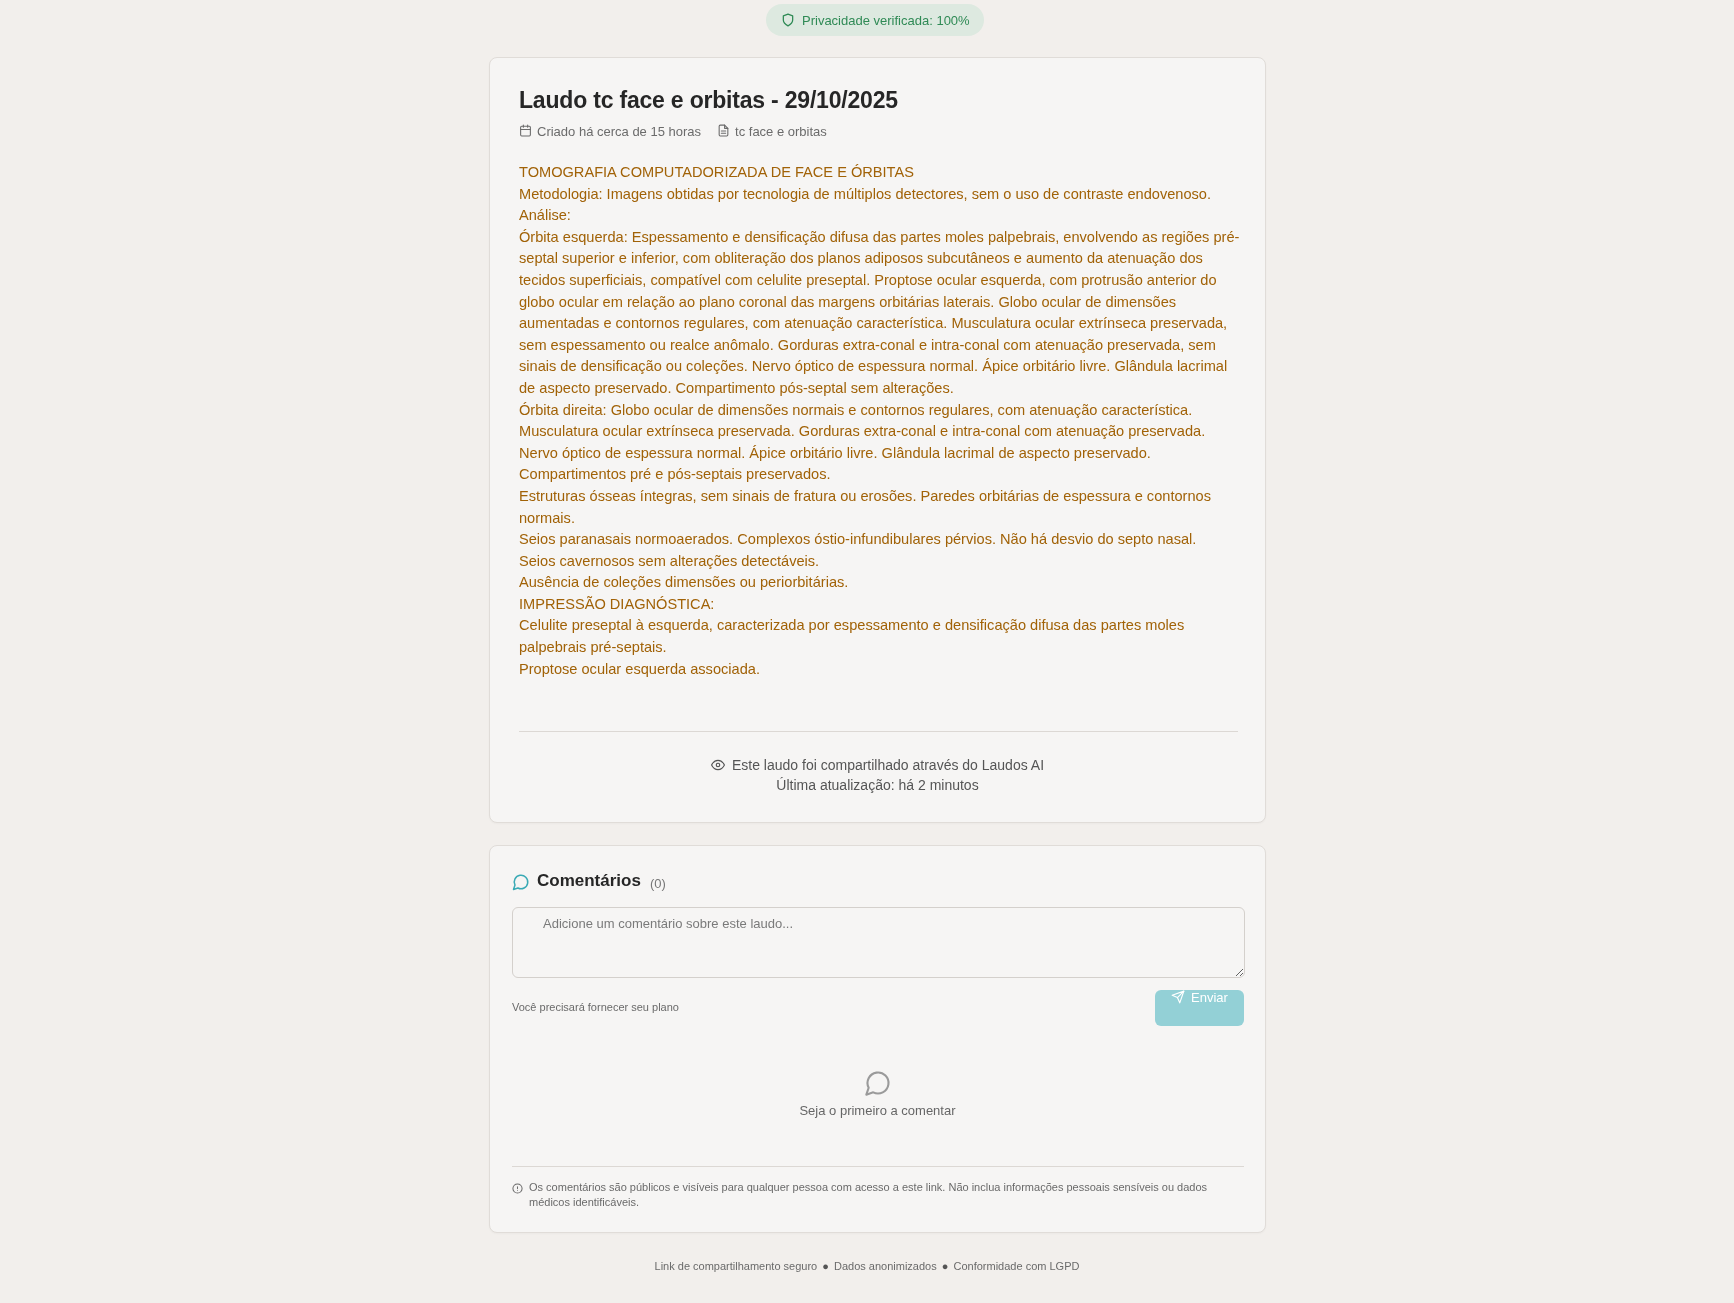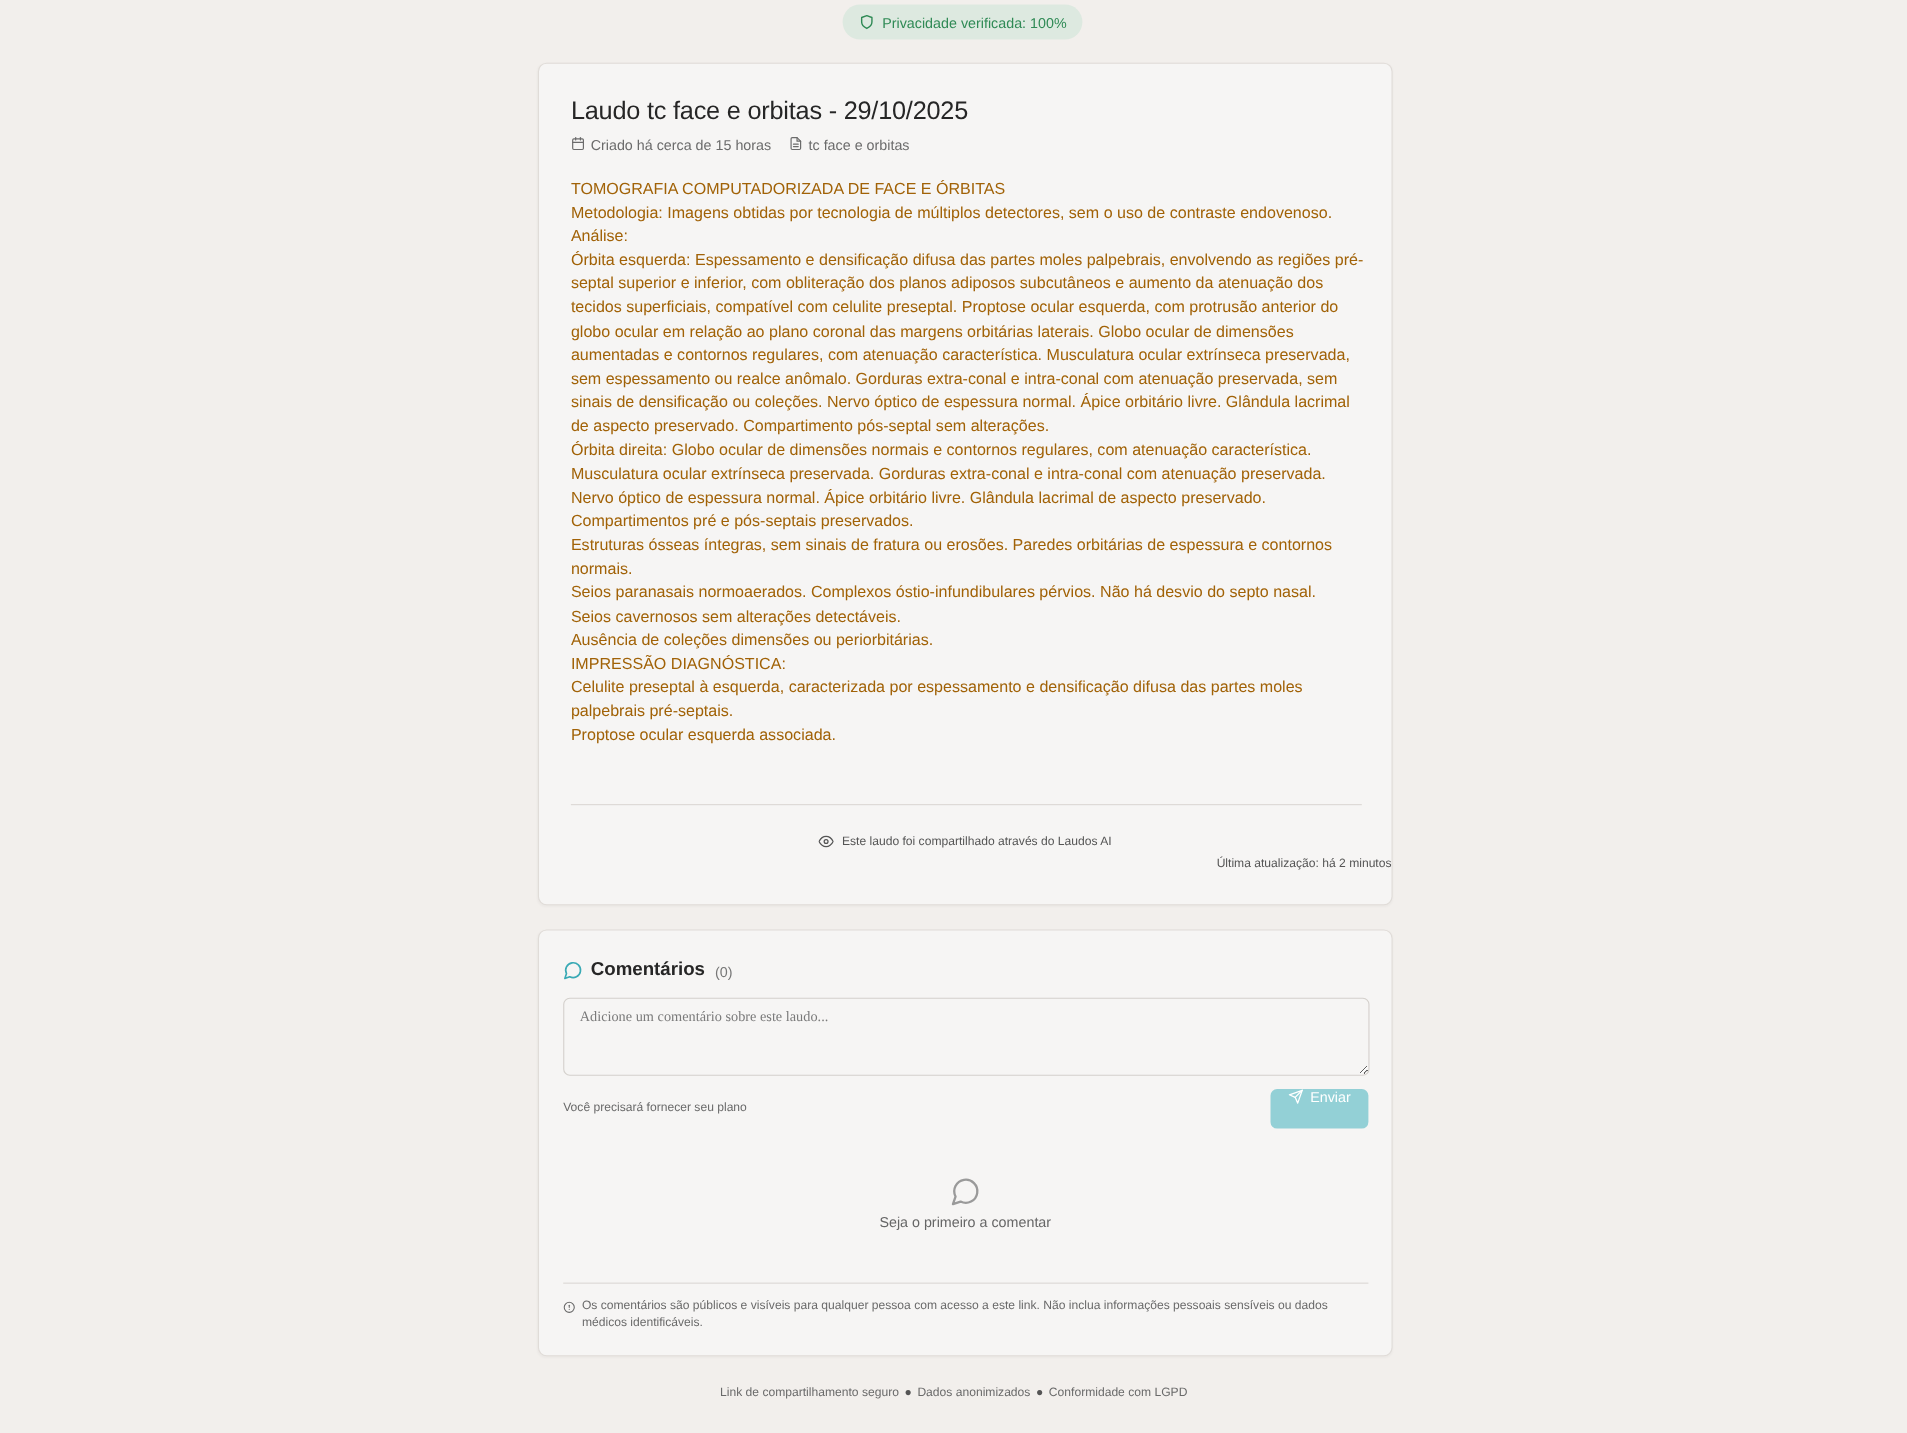--- a/index.html
+++ b/index.html
@@ -26,21 +26,21 @@
       background: #f6f5f4;
       border: 1px solid #e0dcd8;
       border-radius: 8px;
       box-shadow: 0 1px 2px rgba(0,0,0,0.03);
     }
     .report-card { top: 57px; height: 766px; }
     .comments-card { top: 845px; height: 388px; }
 
     .report-title {
       position: absolute; left: 29px; top: 29px;
-      font-size: 23px; font-weight: normal; color: #262626; letter-spacing: -0.2px;
+      font-size: 23px; font-weight: bold; color: #262626; letter-spacing: -0.2px;
     }
     .meta-row {
       position: absolute; left: 29px; top: 66px;
       display: flex; align-items: center; gap: 16px;
       font-size: 13px; color: #6b6b6b;
     }
     .meta-item { display: flex; align-items: flex-start; gap: 5px; }
     .meta-item svg { width: 13px; height: 13px; }
 
     .report-body {
@@ -48,40 +48,40 @@
       font-size: 14.6px; line-height: 21.6px; color: #a16207;
     }
     .report-body p { margin: 0; }
 
     .divider {
       position: absolute; left: 29px; right: 27px; top: 673px;
       height: 1px; background: #dcd8d4;
     }
     .share-info {
       position: absolute; left: 0; right: 0; top: 697px;
-      text-align: right; font-size: 11px; color: #555;
+      text-align: center; font-size: 14px; color: #555;
     }
     .share-line { display: flex; justify-content: center; align-items: center; gap: 7px; height: 20px; }
     .share-line svg { width: 14px; height: 14px; }
     .update-line { height: 21px; line-height: 21px; }
 
     .comments-header {
       position: absolute; left: 22px; top: 25px;
       display: flex; align-items: flex-end; gap: 7px;
     }
     .comments-header svg { width: 18px; height: 18px; }
     .comments-title { font-size: 17px; font-weight: bold; color: #262626; }
     .comments-count { font-size: 13px; color: #777; margin-left: 2px; }
 
     .comment-input {
       position: absolute; left: 22px; top: 61px; width: 733px; height: 71px;
       border: 1px solid #d4d0cc; border-radius: 6px;
       background: #f6f5f4;
-      padding: 8px 14px;
-      font-family: Liberation Serif, serif; font-size: 13px; color: #333;
+      padding: 8px 30px;
+      font-family: Liberation Sans, sans-serif; font-size: 13px; color: #333;
       resize: vertical;
     }
     .comment-input::placeholder { color: #7a7a7a; }
 
     .name-hint {
       position: absolute; left: 22px; top: 155px;
       font-size: 11px; color: #6a6a6a;
     }
     .send-button {
       position: absolute; left: 665px; top: 144px; width: 89px; height: 36px;

